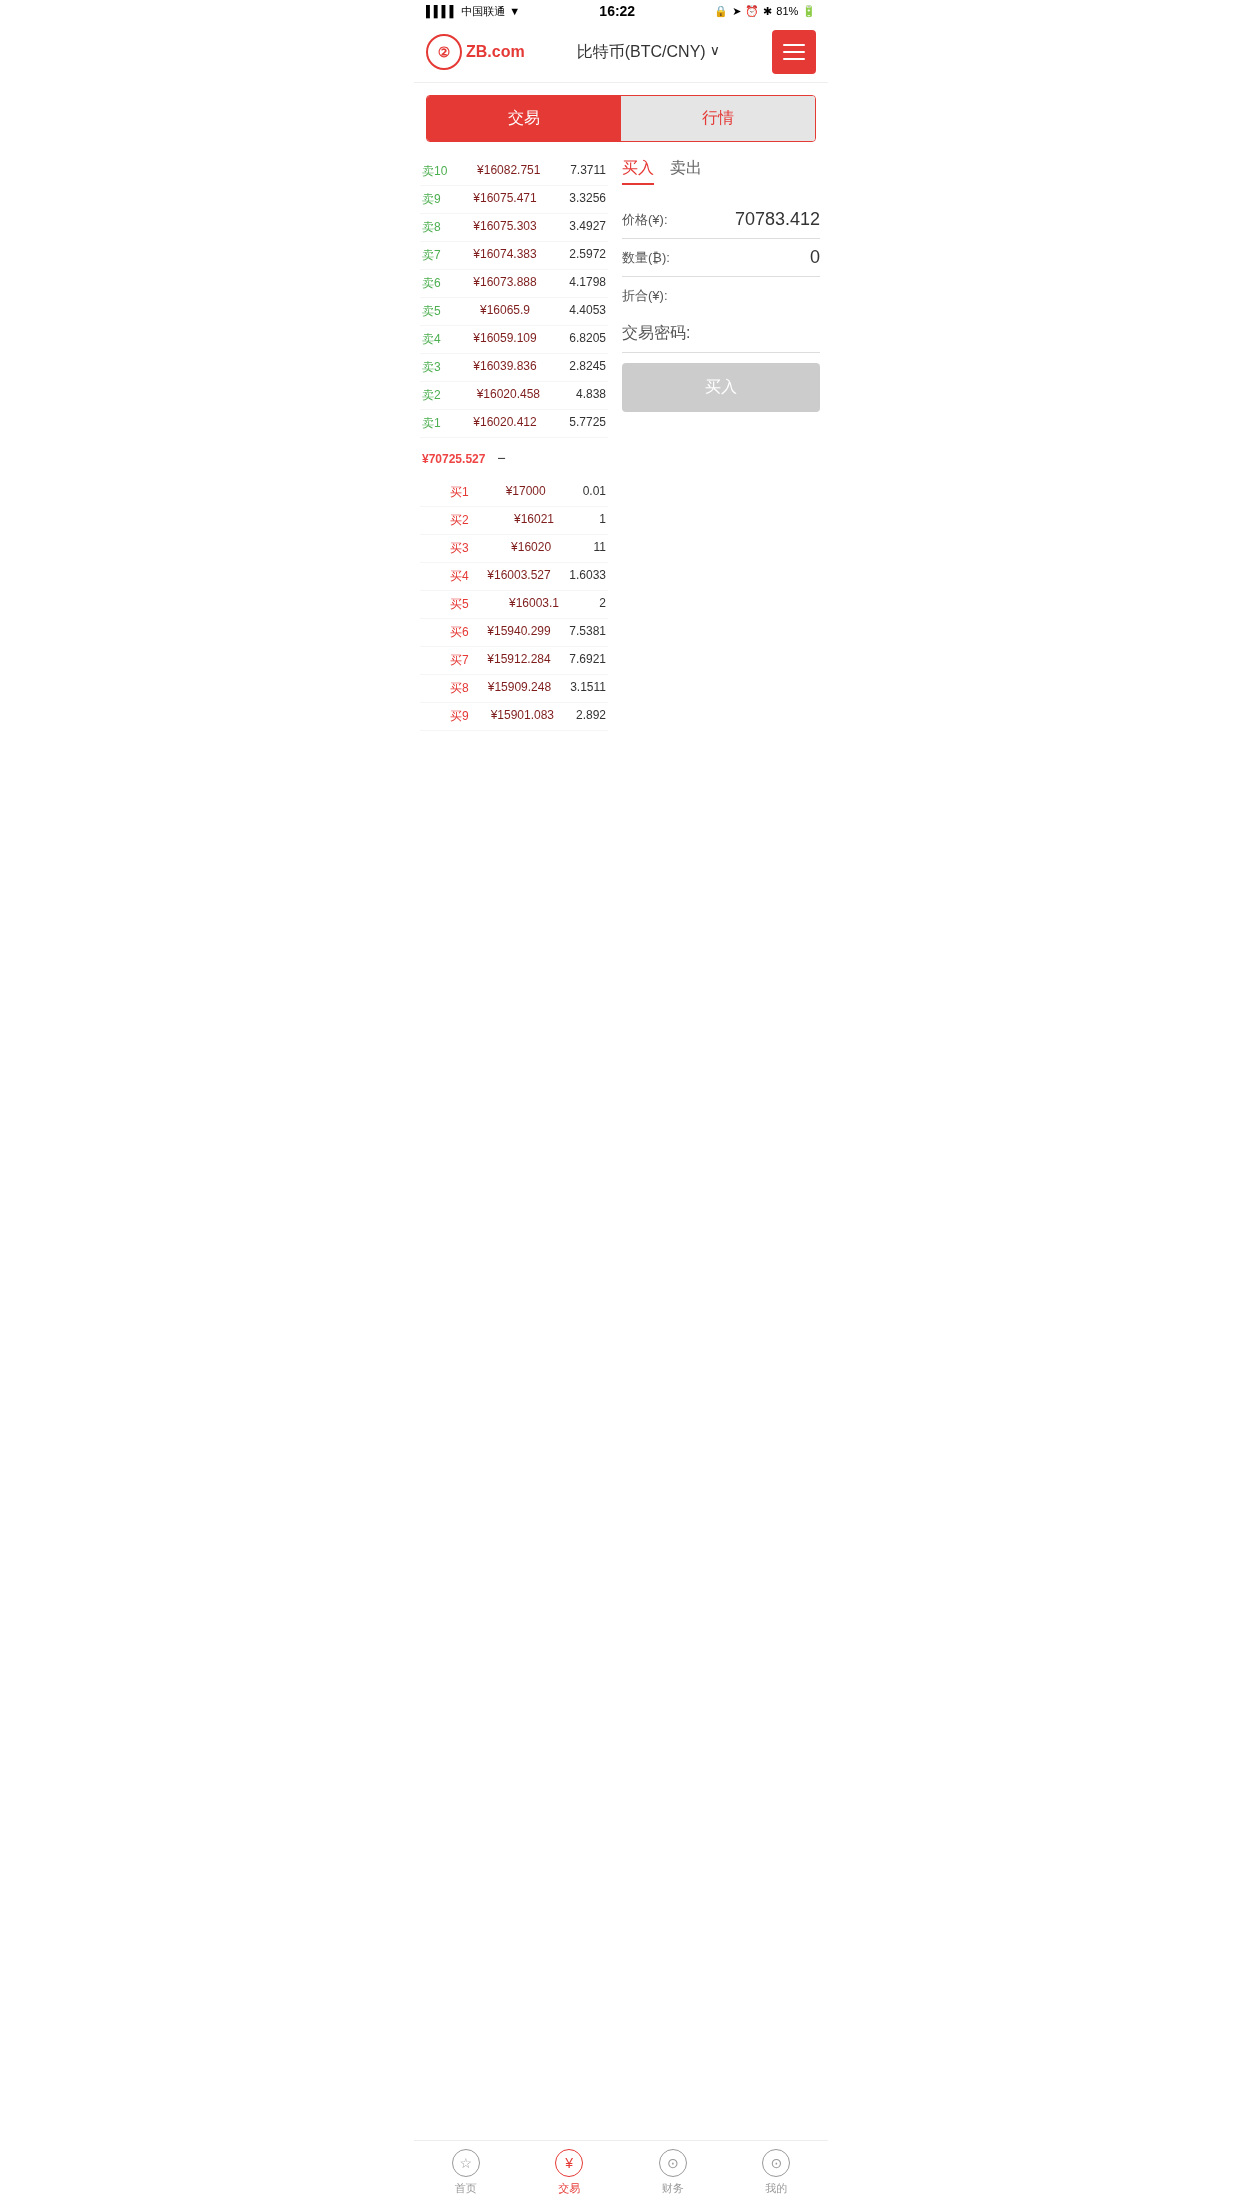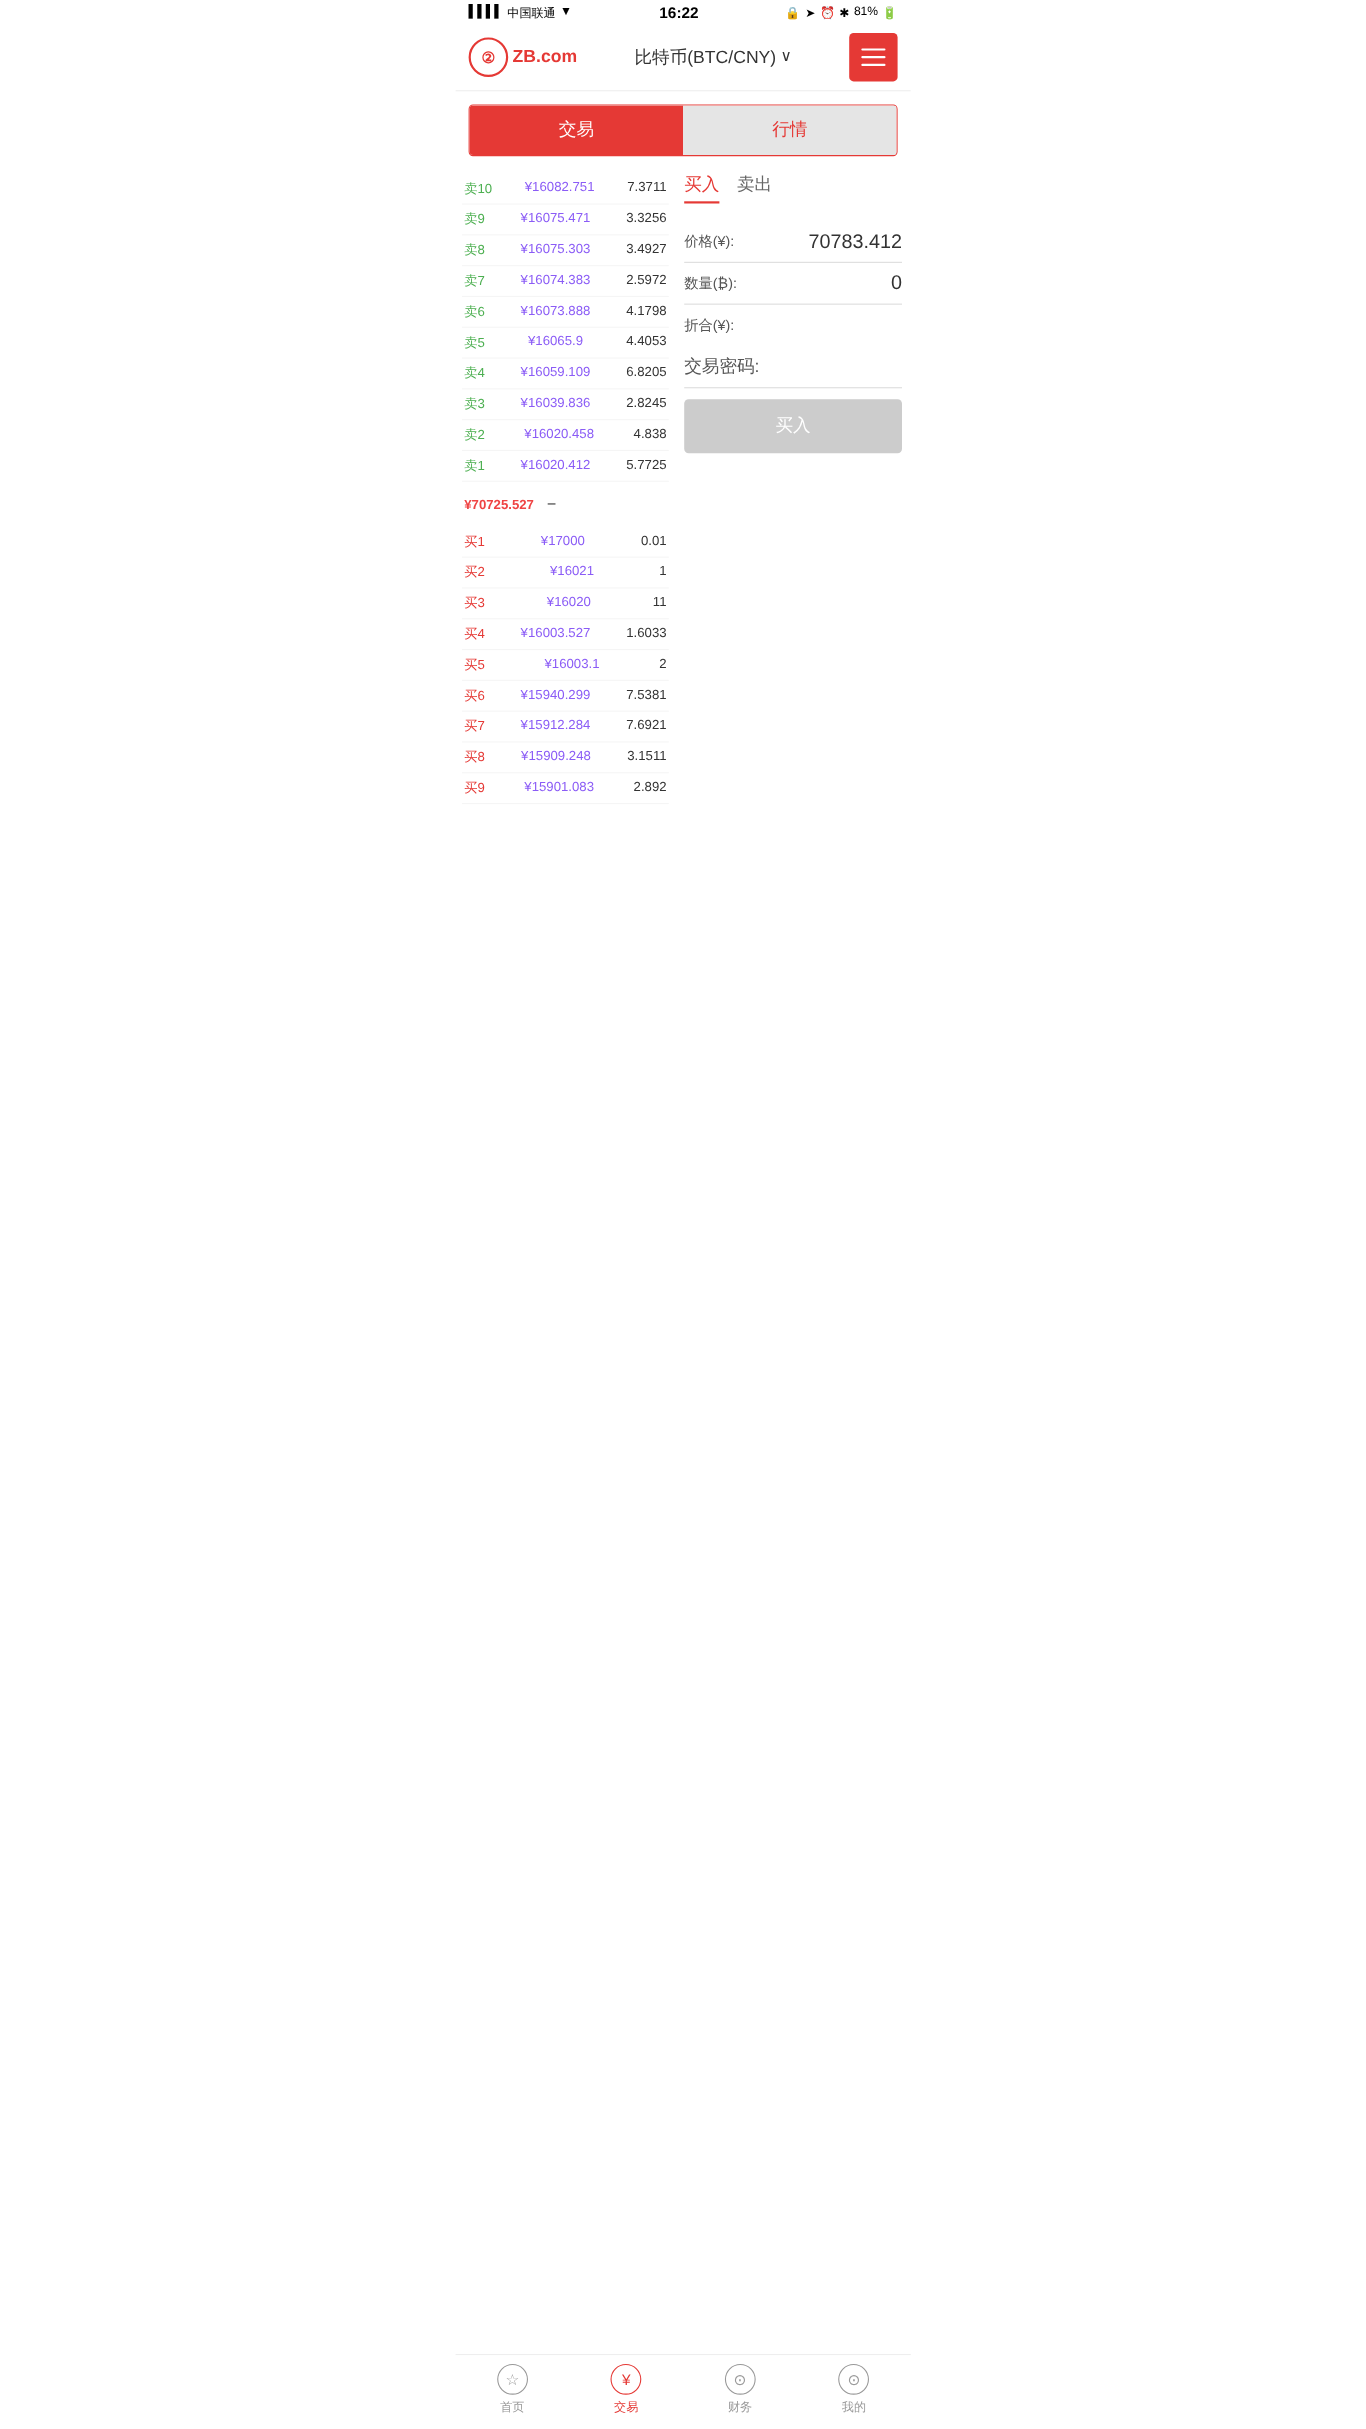--- a/index.html
+++ b/index.html
@@ -102,22 +102,22 @@
       font-size: 12px;
       padding: 4px 6px;
     }
     .order-row {
       display: flex;
       justify-content: space-between;
       padding: 5px 2px;
       border-bottom: 1px solid #f5f5f5;
     }
     .order-label-sell { color: #4caf50; font-weight: 500; }
-    .order-label-buy { color: #e53935; font-weight: 500; }
-    .order-price { color: #8b5cf6; }
+    .order-label-buy { color: #e53935; font-weight: 500; margin-left: 28px; }
+    .order-price { color: #7f1d1d; }
     .order-qty { color: #333; text-align: right; }
 
     .current-price-row {
       display: flex;
       align-items: center;
       padding: 10px 2px;
       gap: 8px;
     }
     .current-price { font-size: 12px; font-weight: bold; color: #ef4444; }
     .price-indicator { color: #333; font-size: 16px; }

